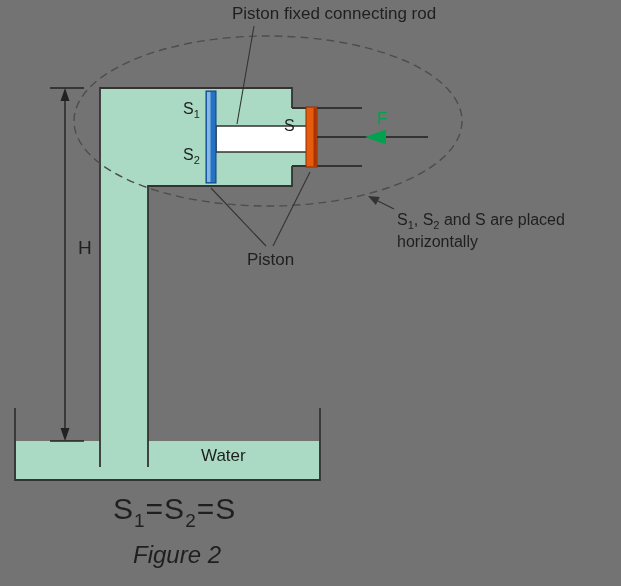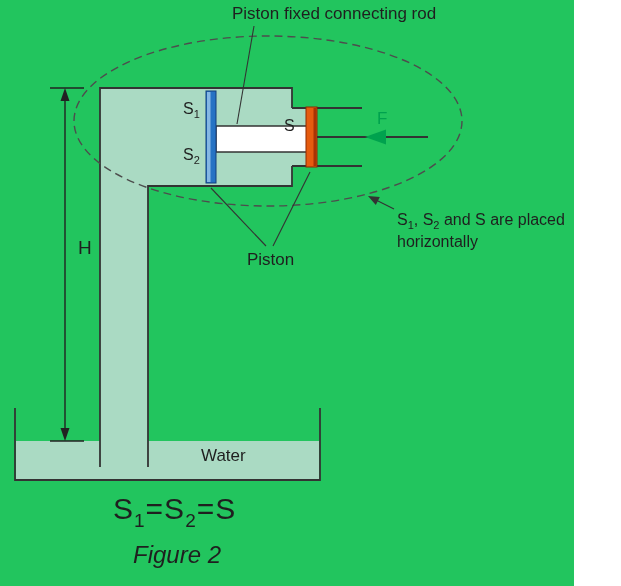--- a/index.html
+++ b/index.html
@@ -2,21 +2,21 @@
 <html><head>
 <meta charset="utf-8">
 <style>
   * { margin:0; padding:0; box-sizing:border-box; }
   html, body { background:#ffffff; }
   body {
     width:621px; height:586px;
     font-family:"Liberation Sans","DejaVu Sans",sans-serif;
     overflow:hidden;
   }
-  .stage { position:relative; width:574px; height:586px; background:#22c55e; }
+  .stage { position:relative; width:621px; height:586px; background:#737373; }
   svg { display:block; }
   text { font-family:"Liberation Sans","DejaVu Sans",sans-serif; }
   .t16 { font-size:16px; }
   .t17 { font-size:17px; }
   .t19 { font-size:19px; }
   .sub  { font-size:11px; }
   .eq   { font-size:30px; letter-spacing:1px; }
   .eq-sub { font-size:19px; }
   .caption { font-size:24px; font-style:italic; }
 </style>

